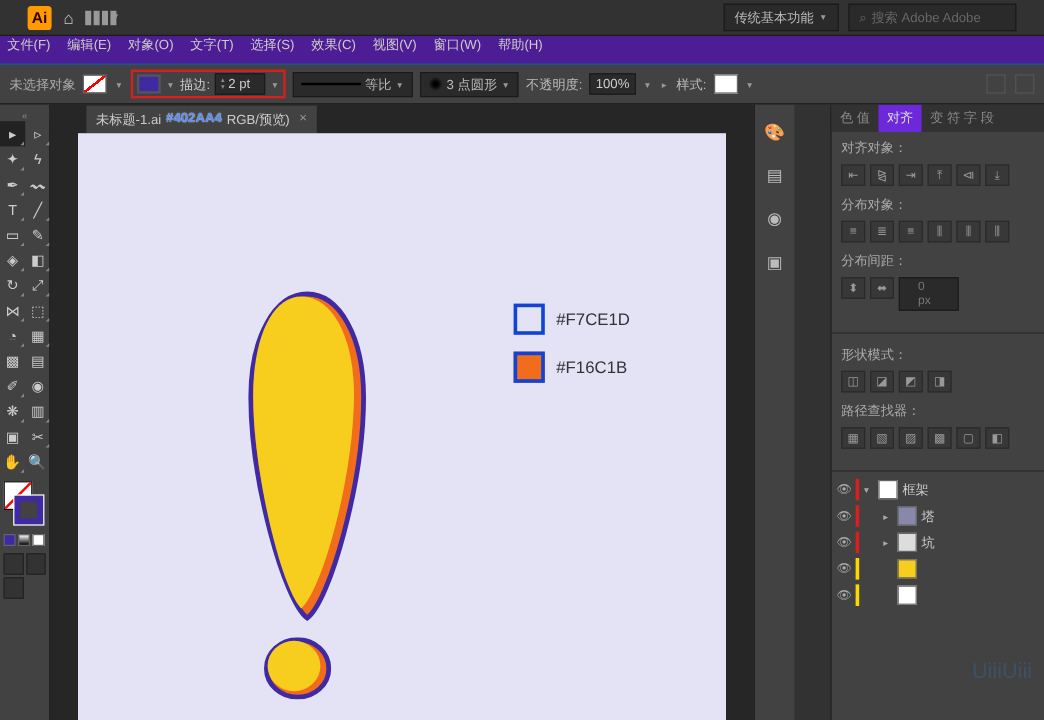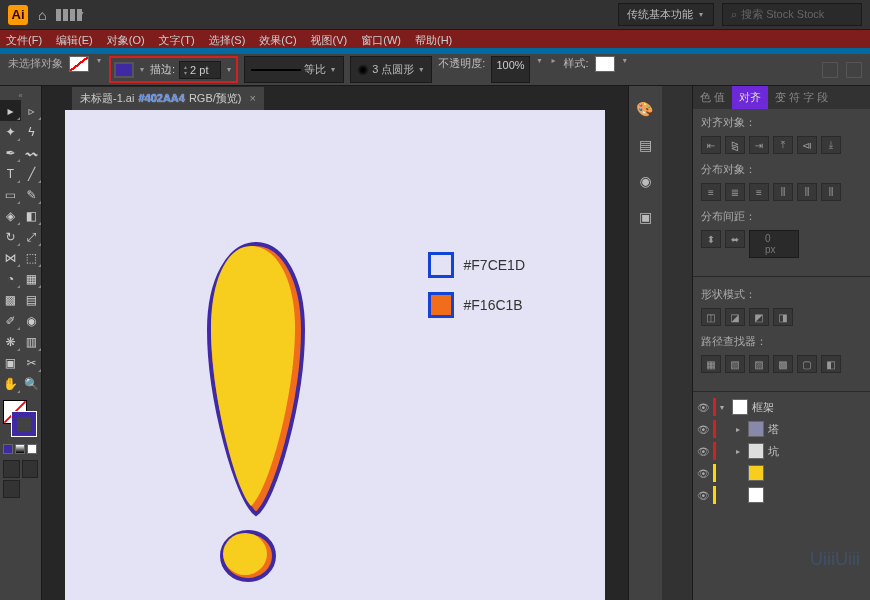--- a/index.html
+++ b/index.html
@@ -1,30 +1,30 @@
 <!DOCTYPE html>
 <html><head>
 <meta charset="utf-8">
 <style>
 * { margin: 0; padding: 0; box-sizing: border-box; font-family: "Microsoft YaHei", sans-serif; }
 body { background: #323232; width: 870px; height: 600px; overflow: hidden; color: #bbb; font-size: 11px; }
 
-.topbar { height: 30px; background: #323232; display: flex; align-items: center; padding: 0 8px; gap: 10px; border-bottom: 1px solid #1a1a1a; }
+.topbar { height: 30px; background: #323232; display: flex; align-items: center; padding: 0 23px; gap: 10px; border-bottom: 1px solid #1a1a1a; }
 .ai-logo { width: 20px; height: 20px; background: #ff9a00; border-radius: 3px; display: flex; align-items: center; justify-content: center; color: #330000; font-weight: bold; font-size: 13px; }
 .home-icon { color: #ccc; font-size: 14px; }
 .arrange-icon { width: 30px; height: 18px; display: flex; align-items: center; gap: 2px; }
 .arrange-icon span { width: 5px; height: 12px; background: #999; }
 .topbar-right { margin-left: auto; display: flex; align-items: center; gap: 8px; }
 .workspace-dd { background: #2a2a2a; padding: 3px 8px; border: 1px solid #1a1a1a; display: flex; align-items: center; gap: 4px; justify-content: flex-end; }
 .search-box { background: #2a2a2a; padding: 3px 8px; border: 1px solid #1a1a1a; display: flex; align-items: center; gap: 4px; width: 140px; color: #666; }
 
-.menubar { height: 24px; background: #7f1d1d; display: flex; align-items: flex-end; padding: 0 6px; gap: 14px; border-bottom: 6px solid #0369a1; }
+.menubar { height: 24px; background: #4c1d95; display: flex; align-items: flex-start; padding: 0 6px; gap: 14px; border-bottom: 1px solid #0369a1; }
 .menubar span { color: #ccc; cursor: pointer; }
 
-.controlbar { height: 32px; background: #424242; display: flex; padding: 2px 8px; gap: 6px; border-bottom: 1px solid #1a1a1a; position: relative; }
+.controlbar { height: 32px; background: #424242; display: flex; align-items: center; padding: 16px 8px; gap: 6px; border-bottom: 1px solid #1a1a1a; position: relative; }
 .no-sel { color: #aaa; font-size: 11px; }
 .swatch { width: 20px; height: 16px; border: 1px solid #666; }
 .fill-sw { background: linear-gradient(to bottom right, #fff 0%, #fff 45%, red 45%, red 55%, #fff 55%); }
 .stroke-sw { background: #402AA4; border: 2px solid #555; }
 .dd-arrow { color: #999; font-size: 8px; padding: 0 2px; }
 .highlight-box { border: 2px solid #d62020; padding: 1px 3px; display: flex; align-items: center; gap: 4px; }
 .stroke-label { color: #ccc; }
 .pt-input { background: #2a2a2a; border: 1px solid #1a1a1a; padding: 2px 4px; width: 42px; color: #ccc; display: inline-flex; align-items: center; }
 .spinner { display: inline-flex; flex-direction: column; font-size: 6px; line-height: 6px; margin-right: 3px; color: #888; }
 .line-preview { width: 50px; height: 2px; background: #000; }
@@ -103,21 +103,21 @@
       <span></span>
       <span class="dd-arrow">▾</span>
     </div>
   <div class="topbar-right">
     <div class="workspace-dd">
       <span>传统基本功能</span>
       <span class="dd-arrow">▾</span>
     </div>
     <div class="search-box">
       <span>⌕</span>
-      <span>搜索 Stock Stock</span>
+      <span>搜索 Adobe Adobe</span>
     </div>
   </div>
 </div>
 
 <div class="menubar">
   <span>文件(F)</span>
   <span>编辑(E)</span>
   <span>对象(O)</span>
   <span>文字(T)</span>
   <span>选择(S)</span>

